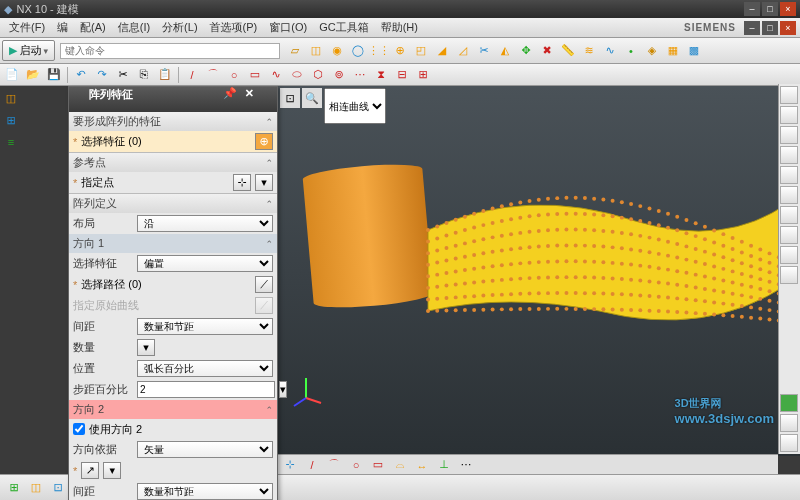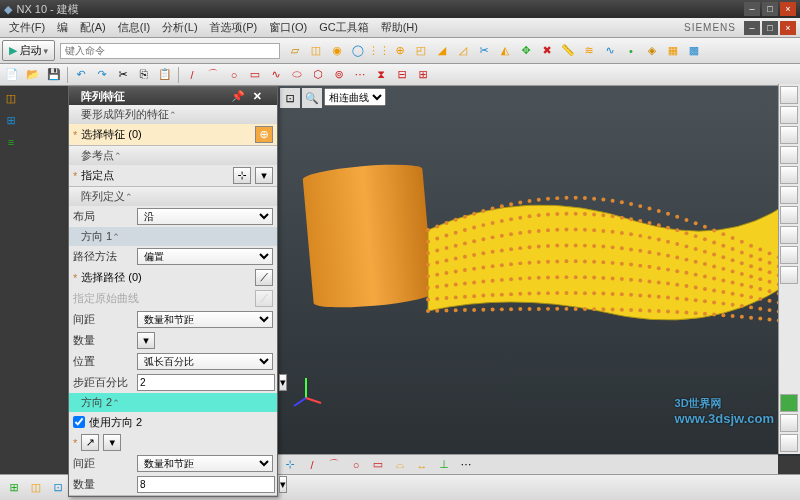--- a/index.html
+++ b/index.html
@@ -4,32 +4,32 @@
 <style>
 *{margin:0;padding:0;box-sizing:border-box;font-family:"Microsoft YaHei",Arial,sans-serif;font-size:11px}
 body{width:800px;height:500px;background:#3a3a3a;overflow:hidden;position:relative}
 .titlebar{height:18px;background:linear-gradient(#4a4a4a,#2a2a2a);color:#ccc;display:flex;align-items:center;padding:0 4px;justify-content:space-between}
 .titlebar-left{display:flex;align-items:center;gap:4px}
 .titlebar-right{display:flex;gap:2px}
 .win-btn{width:16px;height:14px;background:#555;color:#fff;display:flex;align-items:center;justify-content:center;font-size:9px}
 .win-btn.close{background:#c04020}
 .menubar{height:20px;background:linear-gradient(#f0f0f0,#d8d8d8);display:flex;align-items:center;padding:0 4px;gap:2px;border-bottom:1px solid #999}
 .menu-item{padding:2px 5px;color:#333;cursor:pointer}
-.siemens{margin-left:auto;font-weight:normal;color:#666;letter-spacing:1px;font-size:10px}
+.siemens{margin-left:auto;font-weight:bold;color:#666;letter-spacing:1px;font-size:10px}
 .toolbar{height:26px;background:linear-gradient(#f5f5f5,#dcdcdc);border-bottom:1px solid #999;display:flex;align-items:center;padding:0 2px;gap:1px;overflow:hidden}
 .tb-btn{width:20px;height:20px;display:flex;align-items:center;justify-content:center;border:1px solid transparent;cursor:pointer}
 .toolbar.secondary{height:22px}
 .start-btn{background:linear-gradient(#fff,#ddd);border:1px solid #888;padding:2px 6px;border-radius:2px;display:flex;align-items:center;gap:2px}
 .main{display:flex;height:calc(100% - 130px);position:relative}
 .dialog{position:absolute;left:68px;top:0;width:210px;background:#e8e8e8;border:1px solid #666;z-index:10;box-shadow:2px 2px 4px rgba(0,0,0,0.3)}
-.dlg-title{height:18px;background:linear-gradient(#5a5a5a,#3a3a3a);color:#fff;display:flex;align-items:center;padding:0 12px;justify-content:space-between;font-weight:bold}
+.dlg-title{height:25px;background:linear-gradient(#5a5a5a,#3a3a3a);color:#fff;display:flex;padding:0 20px;justify-content:space-between;font-weight:bold}
 .dlg-close{display:flex;gap:2px}
 .dlg-close span{cursor:pointer;padding:0 3px}
 .dlg-section{border-bottom:1px solid #bbb}
-.dlg-sec-head{background:linear-gradient(#f0f0f0,#dadada);padding:2px 12px;display:flex;align-items:center;justify-content:flex-start;color:#444;cursor:pointer}
+.dlg-sec-head{background:linear-gradient(#f0f0f0,#dadada);padding:2px 4px;display:flex;align-items:center;justify-content:space-between;color:#444;cursor:pointer}
 .dlg-row{display:flex;align-items:center;padding:2px 4px;gap:4px;min-height:20px}
 .dlg-label{flex:0 0 60px;color:#333}
 .dlg-input{flex:1;height:17px;border:1px solid #888;background:#fff;padding:0 2px;font-size:10px}
 .dlg-select{flex:1;height:17px;border:1px solid #888;background:linear-gradient(#fff,#eee);font-size:10px;padding:0 2px}
 .dlg-highlight{background:#fdecc8}
 .required{color:#c08040}
 .dlg-btn-small{width:18px;height:17px;border:1px solid #888;background:linear-gradient(#fff,#ddd);display:flex;align-items:center;justify-content:center}
 .left-strip{width:68px;background:#3a3a3a;display:flex;flex-direction:column}
 .filter-box{background:#fff;border:1px solid #666;margin:2px;padding:2px;font-size:10px;color:#333}
 .viewport{flex:1;background:linear-gradient(180deg,#4a5258 0%,#2a3034 100%);position:relative;margin-left:210px}
@@ -183,21 +183,21 @@
       <div class="dlg-row">
         <span class="dlg-label">布局</span>
         <select class="dlg-select"><option>沿</option></select>
       </div>
 
       <div class="dlg-sec-head" style="background:#d0d8e0">
         <span>方向 1</span>
           <span class="arrow">⌃</span>
       </div>
       <div class="dlg-row">
-        <span class="dlg-label">路径方法</span>
+        <span class="dlg-label">选择特征</span>
         <select class="dlg-select"><option>偏置</option></select>
       </div>
       <div class="dlg-row">
         <span class="required">*</span>
         <span style="flex:1">选择路径 (0)</span>
         <div class="dlg-btn-small">⟋</div>
       </div>
       <div class="dlg-row" style="color:#aaa">
         <span style="flex:1">指定原始曲线</span>
         <div class="dlg-btn-small" style="opacity:0.5">⟋</div>
@@ -213,27 +213,31 @@
       <div class="dlg-row">
         <span class="dlg-label">位置</span>
         <select class="dlg-select"><option>弧长百分比</option></select>
       </div>
       <div class="dlg-row">
         <span class="dlg-label">步距百分比</span>
         <input class="dlg-input" value="2" style="">
         <div class="dlg-btn-small">▾</div>
       </div>
 
-      <div class="dlg-sec-head" style="background:#5eead4">
+      <div class="dlg-sec-head" style="background:#fca5a5">
         <span>方向 2</span>
           <span class="arrow">⌃</span>
       </div>
       <div class="dlg-row">
         <input type="checkbox" checked="" style="">
         <span>使用方向 2</span>
+      </div>
+      <div class="dlg-row">
+        <span class="dlg-label">方向依据</span>
+        <select class="dlg-select"><option>矢量</option></select>
       </div>
       <div class="dlg-row">
         <span class="required">*</span>
         <div class="dlg-btn-small">↗</div>
         <div class="dlg-btn-small">▾</div>
       </div>
       <div class="dlg-row">
         <span class="dlg-label">间距</span>
         <select class="dlg-select"><option>数量和节距</option></select>
       </div>
@@ -244,21 +248,21 @@
       </div>
 
     </div>
 
   </div>
 
   <div class="viewport">
     <div style="position:absolute;top:2px;left:2px;display:flex;gap:2px">
       <div class="tb-btn" style="background:#ddd">⊡</div>
       <div class="tb-btn" style="background:#ddd">🔍</div>
-      <select style="height:18px;font-size:10px"><option>相连曲线</option></select>
+      <select style="height:36px;font-size:10px"><option>相连曲线</option></select>
     </div>
     <div class="cylinder"></div>
     <svg class="surface" viewBox="0 0 420 200">
       <path class="surf-poly" d="M 10 60 Q 120 10 240 50 Q 340 80 410 30 L 410 120 Q 320 180 200 150 Q 100 130 10 150 Z"></path>
       <g class="dots">
           <circle cx="10" cy="60" r="2.2"></circle>
           <circle cx="20.256410256410255" cy="56.082398768963316" r="2.2"></circle>
           <circle cx="30.51282051282051" cy="52.294740128154565" r="2.2"></circle>
           <circle cx="40.769230769230774" cy="48.66110866161878" r="2.2"></circle>
           <circle cx="51.02564102564102" cy="45.20472474247281" r="2.2"></circle>

